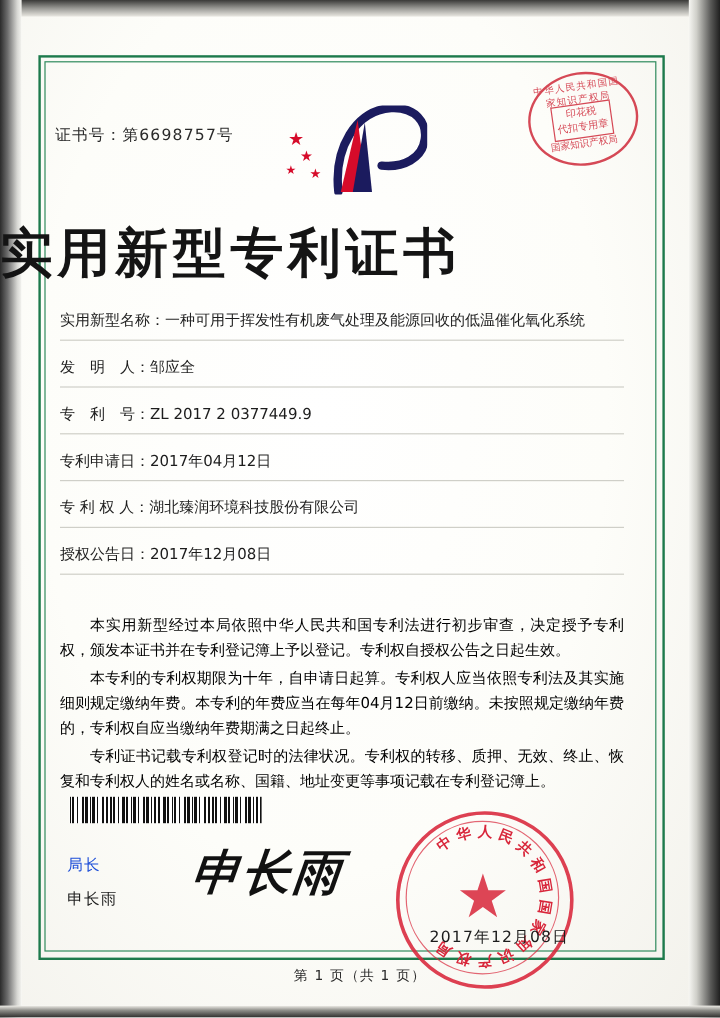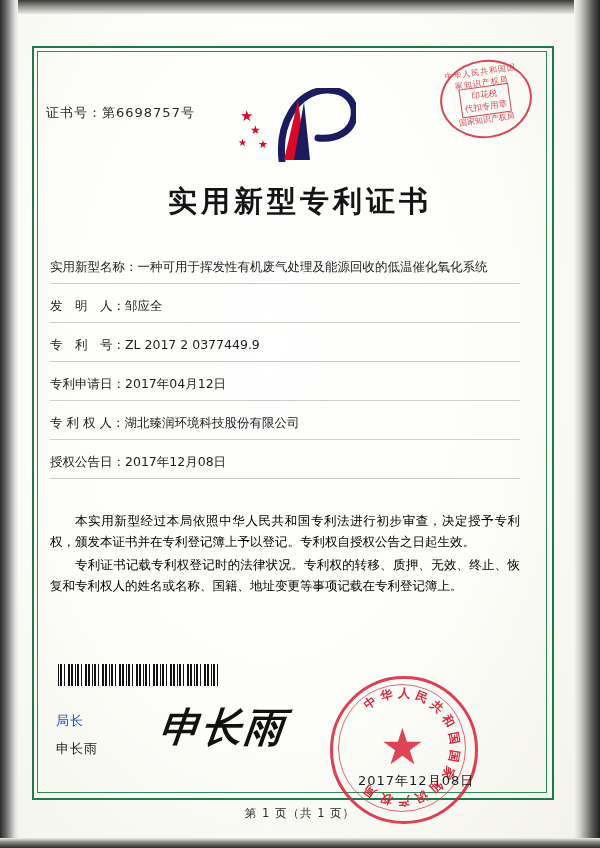--- a/index.html
+++ b/index.html
@@ -99,22 +99,22 @@
     position:absolute;left:6px;top:54px;width:76px;text-align:center;
     font-size:8px;color:#cf2a3a;
   }
 
   .cert-no{
     position:absolute;left:46px;top:104px;
     font-size:13px;color:#2a2a2a;letter-spacing:1px;
   }
 
   .title{
-    position:absolute;left:0;top:182px;width:600px;text-align:center;
-    font-size:29px;font-weight:bold;letter-spacing:4px;color:#141414;
+    position:absolute;left:0;top:182px;width:600px;
+    font-size:44px;font-weight:bold;letter-spacing:4px;color:#141414;
     font-family:"DejaVu Serif","Liberation Serif",serif;
   }
 
   .fields{
     position:absolute;left:50px;top:258px;width:470px;
   }
   .field{
     position:relative;
     font-size:12.5px;color:#1d1d1d;
     padding:0 0 8px 0;
@@ -245,20 +245,21 @@
     <div class="field">
       <span class="lab">专 利 权 人：</span><span class="val">湖北臻润环境科技股份有限公司</span>
     </div>
     <div class="field">
       <span class="lab">授权公告日：</span><span class="val">2017年12月08日</span>
     </div>
   </div>
 
   <div class="body-text">
     <p>本实用新型经过本局依照中华人民共和国专利法进行初步审查，决定授予专利权，颁发本证书并在专利登记簿上予以登记。专利权自授权公告之日起生效。</p>
+    <p>本专利的专利权期限为十年，自申请日起算。专利权人应当依照专利法及其实施细则规定缴纳年费。本专利的年费应当在每年04月12日前缴纳。未按照规定缴纳年费的，专利权自应当缴纳年费期满之日起终止。</p>
     <p>专利证书记载专利权登记时的法律状况。专利权的转移、质押、无效、终止、恢复和专利权人的姓名或名称、国籍、地址变更等事项记载在专利登记簿上。</p>
   </div>
 
   <div class="barcode"></div>
 
   <div class="sign-label">局长</div>
   <div class="sign-name">申长雨</div>
   <div class="signature">申长雨</div>
 
   <div class="seal-main">

